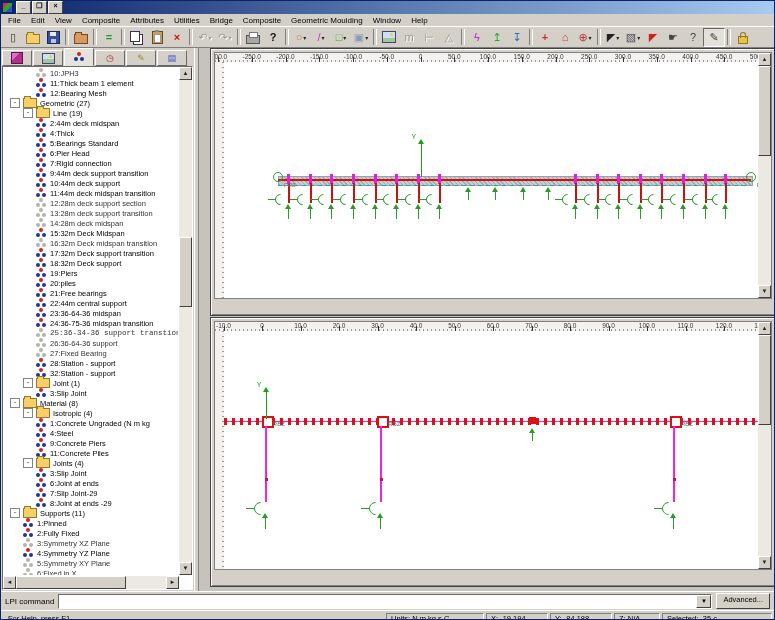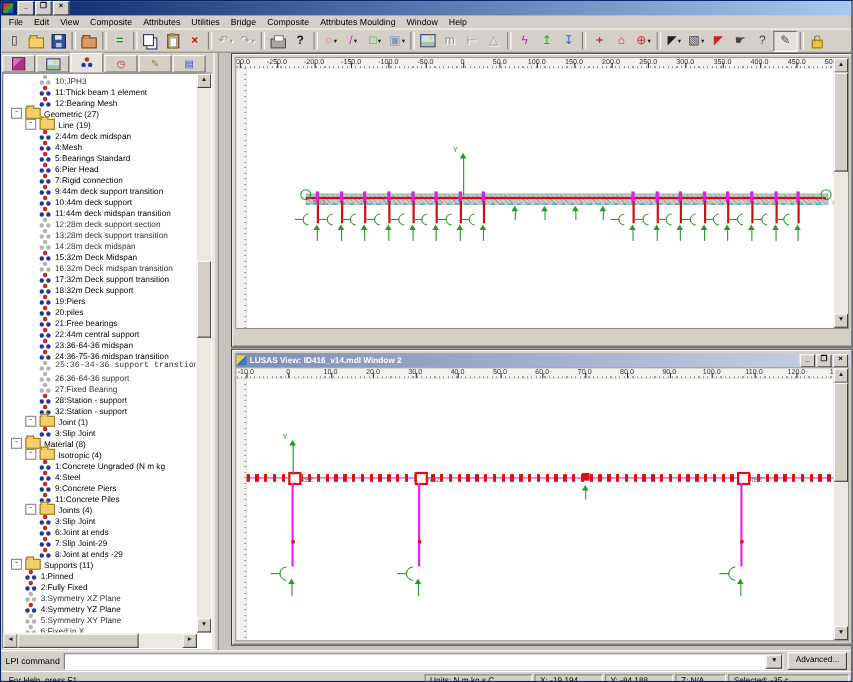--- a/index.html
+++ b/index.html
@@ -125,21 +125,21 @@
 
   <div class="menubar" id="menubar">
       <div class="menu-item">File</div>
       <div class="menu-item">Edit</div>
       <div class="menu-item">View</div>
       <div class="menu-item">Composite</div>
       <div class="menu-item">Attributes</div>
       <div class="menu-item">Utilities</div>
       <div class="menu-item">Bridge</div>
       <div class="menu-item">Composite</div>
-      <div class="menu-item">Attributes Moulding</div>
+      <div class="menu-item">Geometric Moulding</div>
       <div class="menu-item">Window</div>
       <div class="menu-item">Help</div>
     </div>
 
   <div class="toolbar" id="toolbar">
       <div class="tb-btn">
         <div class="tb-glyph" style="color: rgb(51, 51, 51);">▯</div>
       </div>
       <div class="tb-btn">
         <div class="icn i-folder"></div>
@@ -311,21 +311,21 @@
               <div class="lbl">Line (19)</div>
             </div>
             <div class="tree-row">
               <div style="width: 32px; flex: 0 0 auto;"></div>
               <div class="mol"></div>
               <div class="lbl">2:44m deck midspan</div>
             </div>
             <div class="tree-row">
               <div style="width: 32px; flex: 0 0 auto;"></div>
               <div class="mol"></div>
-              <div class="lbl">4:Mesh</div>
+              <div class="lbl">4:Thick</div>
             </div>
             <div class="tree-row">
               <div style="width: 32px; flex: 0 0 auto;"></div>
               <div class="mol"></div>
               <div class="lbl">5:Bearings Standard</div>
             </div>
             <div class="tree-row">
               <div style="width: 32px; flex: 0 0 auto;"></div>
               <div class="mol"></div>
               <div class="lbl">6:Pier Head</div>
@@ -758,27 +758,20 @@
             </div>
           <div class="view-vsb">
             <span class="sb-btn" style="top:0;right:0">▲</span>
             <span class="sb-thumb" style="top:13px;right:0;width:13px;height:90px"></span>
             <span class="sb-btn" style="bottom:0;right:0">▼</span>
           </div>
         </div>
       </div>
 
       <div class="view-window" id="win2" style="left:11px;top:269px;width:566px;height:270px">
-        <div class="view-titlebar inactive">
-          <span class="vico"></span>
-          <span class="vttl">LUSAS View: ID416_v14.mdl Window 2</span>
-          <span class="winbtn">_</span>
-          <span class="winbtn">❐</span>
-          <span class="winbtn">×</span>
-        </div>
         <div class="view-body" style="height:249px">
           <div class="hruler" id="hr2">
               <div class="ticks"></div>
               <div class="rlabel" style="left: 8.5px;">-10.0</div>
               <div class="rtick" style="left: 8.5px;"></div>
               <div class="rlabel" style="left: 47px;">0</div>
               <div class="rtick" style="left: 47px;"></div>
               <div class="rlabel" style="left: 85.5px;">10.0</div>
               <div class="rtick" style="left: 85.5px;"></div>
               <div class="rlabel" style="left: 124px;">20.0</div>

